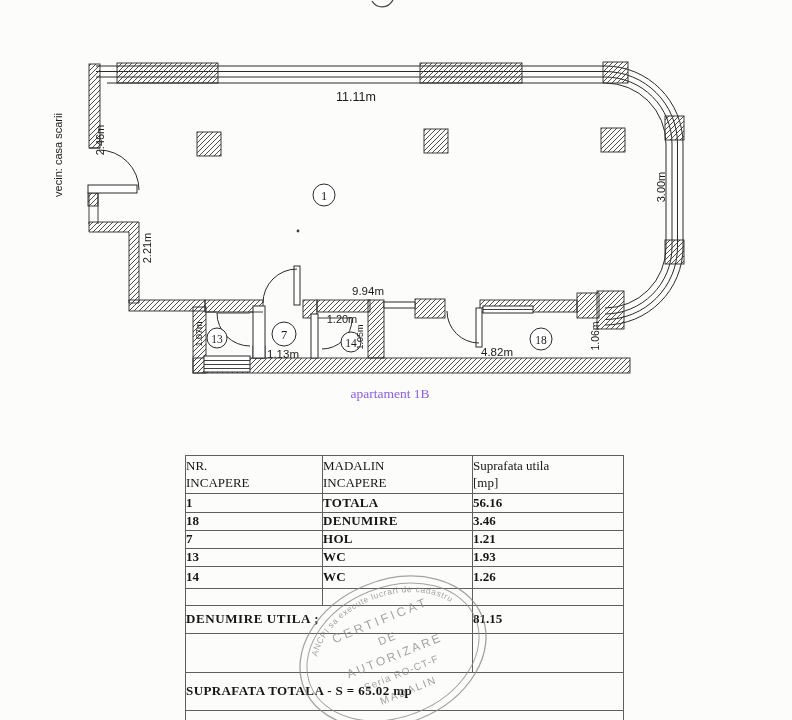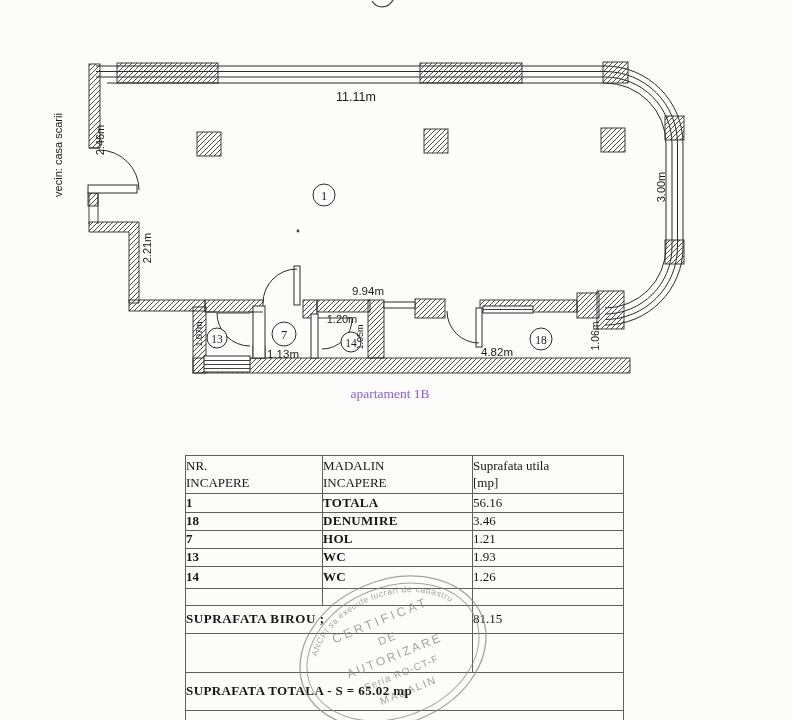--- a/index.html
+++ b/index.html
@@ -9,21 +9,21 @@
   .caption{position:absolute;left:300px;top:386px;width:180px;text-align:center;
            font-family:"Liberation Serif",serif;font-size:13.5px;color:#8b5cf6;}
   .tablewrap{position:absolute;left:185px;top:455px;width:438px;height:265px;}
   table.areas{border-collapse:collapse;table-layout:fixed;width:438px;
               font-family:"Liberation Serif",serif;color:#161616;}
   table.areas td{border:1px solid #5f5f5f;padding:0;overflow:hidden;
                  font-size:13px;line-height:1.25;}
   td.hdr{font-weight:normal;font-size:13px;}
   td.num{font-weight:bold;}
   td.name{text-align:left;padding-left:28px;font-weight:bold;letter-spacing:.3px;}
-  td.val{font-weight:normal;}
+  td.val{font-weight:bold;}
   td.subtotal{font-weight:bold;font-size:13px;letter-spacing:.6px;}
   td.total{font-weight:bold;font-size:13.5px;letter-spacing:.4px;padding-left:92px;margin-top:48px;}
   .stamp-svg{position:absolute;left:0;top:0;pointer-events:none;opacity:.78;}
 </style>
 </head>
 <body>
 
 <div class="page">
 
   <svg class="plan-svg" width="792" height="445" viewBox="0 0 792 445">
@@ -180,21 +180,21 @@
         <td class="num">14</td>
         <td class="name">WC</td>
         <td class="val">1.26</td>
       </tr>
       <tr style="height:17px">
         <td></td>
         <td></td>
         <td></td>
       </tr>
       <tr style="height:28px">
-        <td class="subtotal" colspan="2">SUPRAFATA BIROU ;</td>
+        <td class="subtotal" colspan="2">DENUMIRE UTILA ;</td>
         <td class="val">81.15</td>
       </tr>
       <tr style="height:39px">
         <td colspan="2"></td>
         <td></td>
       </tr>
       <tr style="height:38px">
         <td class="total" colspan="3">SUPRAFATA TOTALA - S = 65.02 mp</td>
       </tr>
       <tr style="height:14px">

